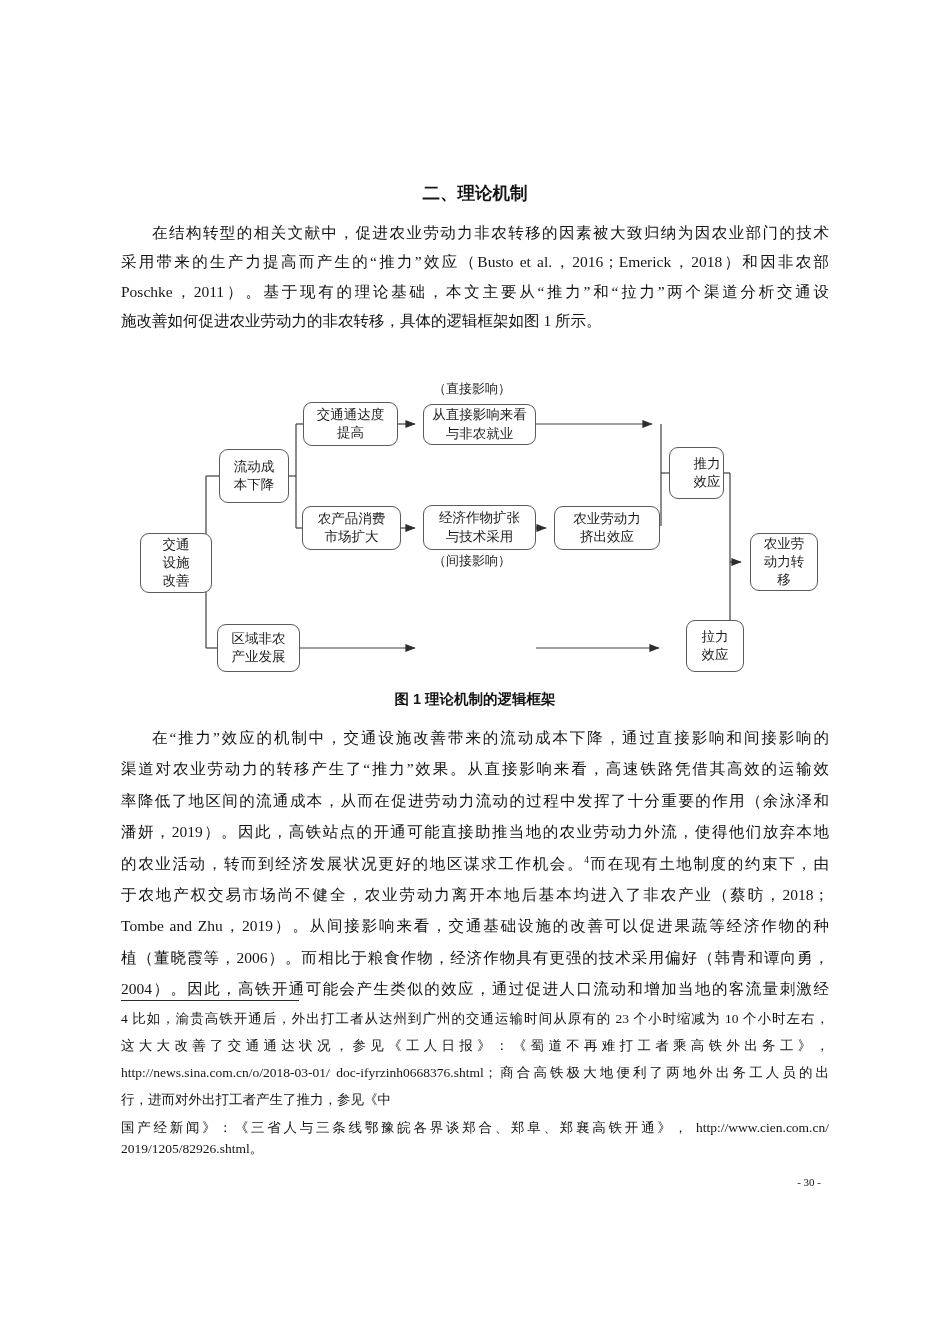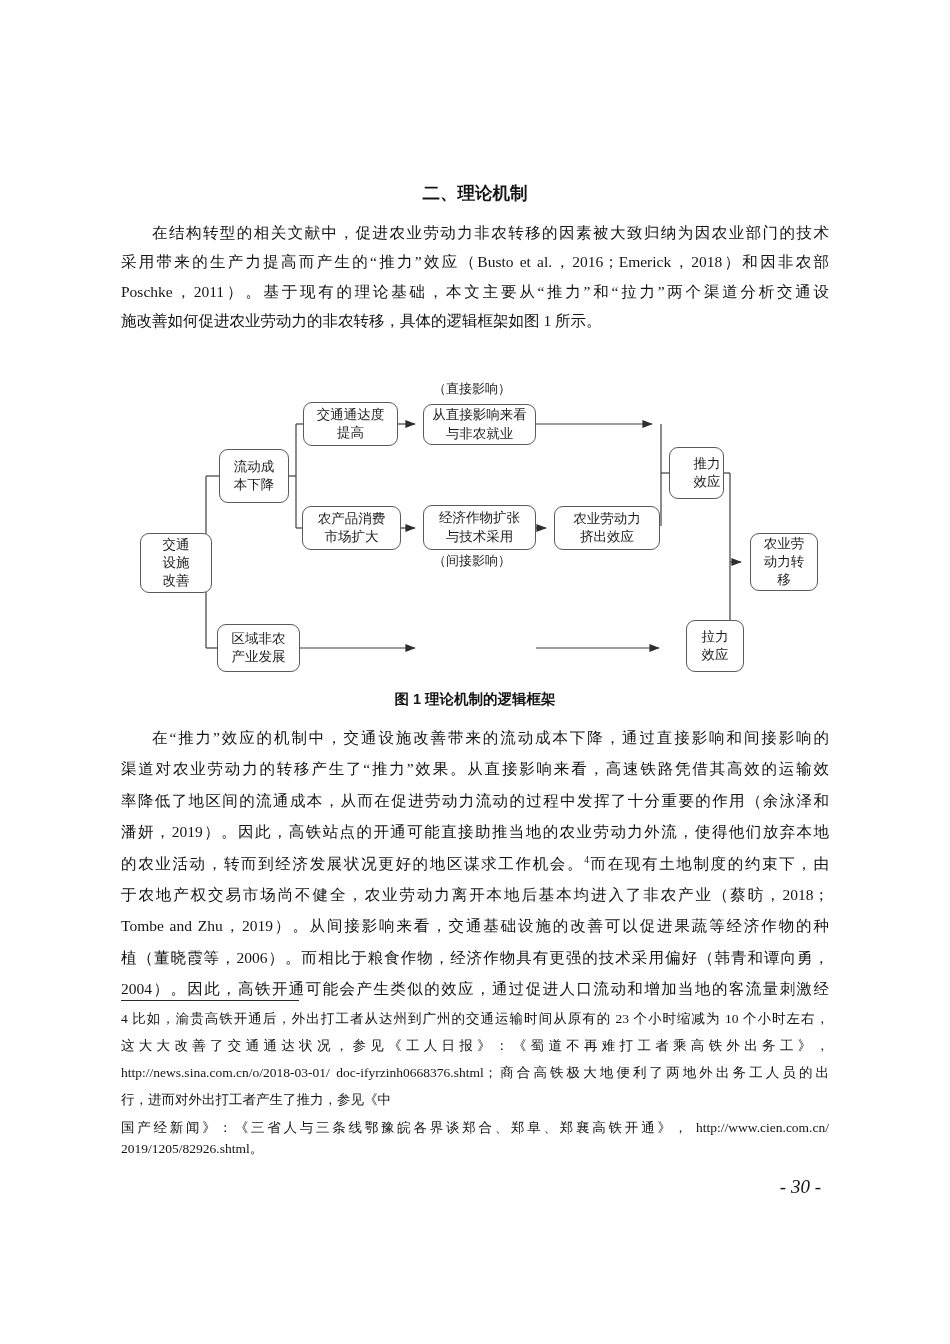--- a/index.html
+++ b/index.html
@@ -64,21 +64,21 @@
   .fn2 { top:1118px; }
   .fnl {
     font-size:13.5px;
     text-align:justify; text-align-last:justify; text-justify:inter-character;
     white-space:nowrap;
   }
   .fn1 .fnl { line-height:27px; }
   .fn2 .fnl { line-height:20.5px; }
   .fnl.short { text-align-last:left; }
 
-  .page-num { left:121px; top:1176px; width:700px; text-align:right; font-size:19px;font-style:italic; }
+  .page-num { left:121px; top:1176px; width:700px; text-align:right; font-size:11px; }
 </style>
 </head>
 <body>
 
 <div class="page">
 
   <div class="abs sec-title">二、理论机制</div>
 
   <div class="abs para p1">
     <div class="tl indent">在结构转型的相关文献中，促进农业劳动力非农转移的因素被大致归纳为因农业部门的技术</div>

